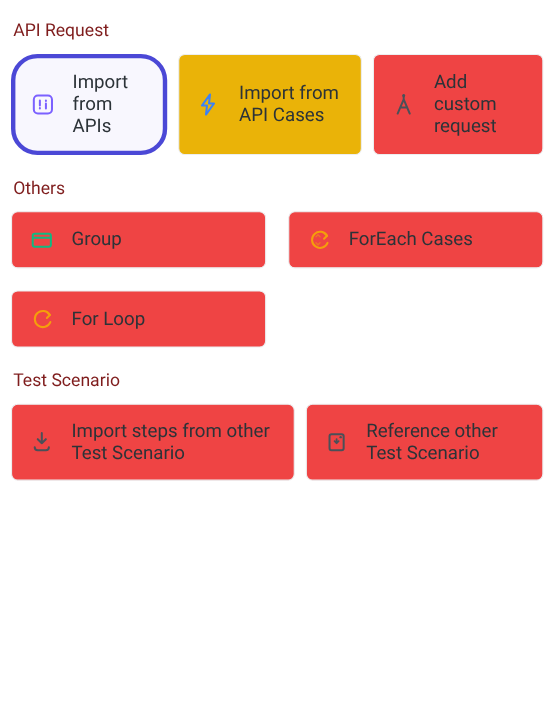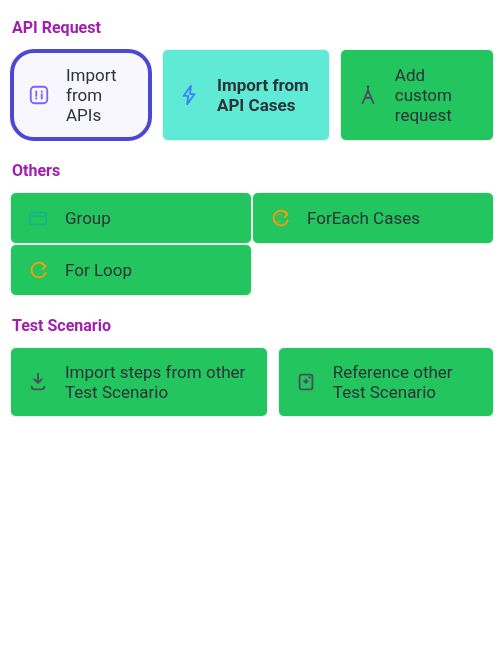--- a/index.html
+++ b/index.html
@@ -4,56 +4,55 @@
   <style>
     * { box-sizing: border-box; margin: 0; padding: 0; }
     body {
       font-family: -apple-system, BlinkMacSystemFont, "Segoe UI", Roboto, sans-serif;
       background: #fff;
       width: 504px;
       height: 645px;
       padding: 10px;
     }
     .section-header {
-      color: #a21caf;
+      color: #7f1d1d;
       font-size: 16px;
-      font-weight: 700;
+      font-weight: 400;
       margin: 8px 0 12px 2px;
     }
     .full-list {
       display: flex;
       gap: 10px;
       margin-bottom: 20px;
     }
     .card {
       display: flex;
       align-items: center;
       gap: 16px;
       padding: 14px 16px;
       border: 1px solid #eceef0;
       border-radius: 6px;
-      background: #22c55e;
+      background: #ef4444;
       font-size: 17px;
       color: #2c3338;
       cursor: pointer;
     }
     .card.highlighted {
       border: 4px solid #4b48d6;
       border-radius: 24px;
       background: #f8f7fe;
       padding: 12px 14px;
     }
     .card.subtle {
-      background: #5eead4;
-      font-weight: bold;
+      background: #eab308;
     }
     .grid-2 {
       display: grid;
       grid-template-columns: 1fr 1fr;
-      gap: 0;
+      gap: 20px;
       margin-bottom: 20px;
     }
     .icon {
       width: 22px;
       height: 22px;
       flex-shrink: 0;
       display: flex;
       align-items: center;
       justify-content: center;
     }

